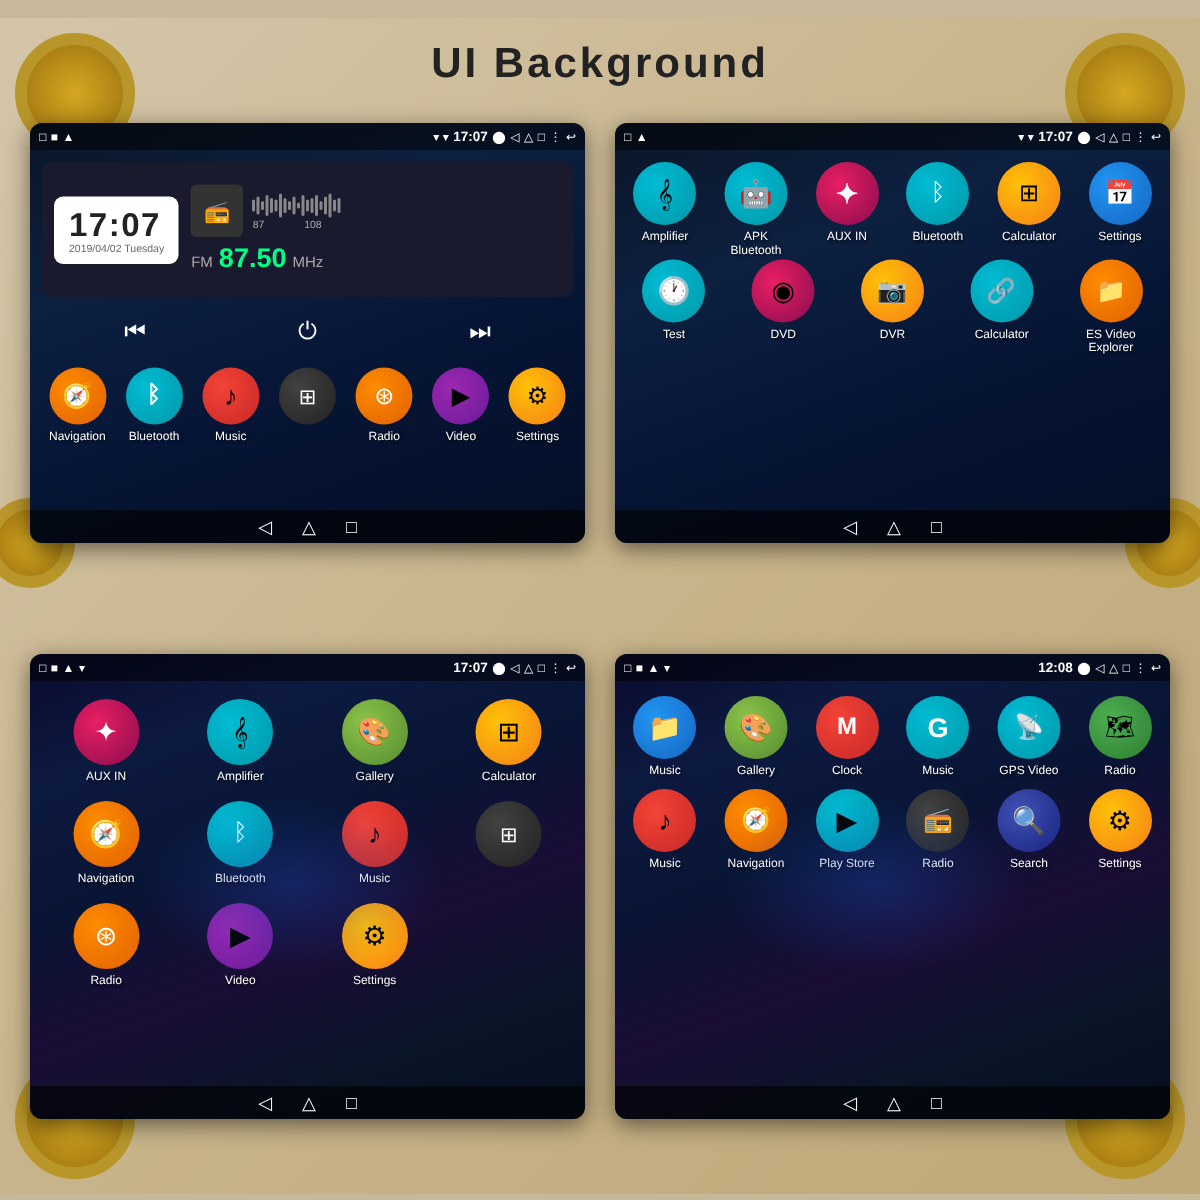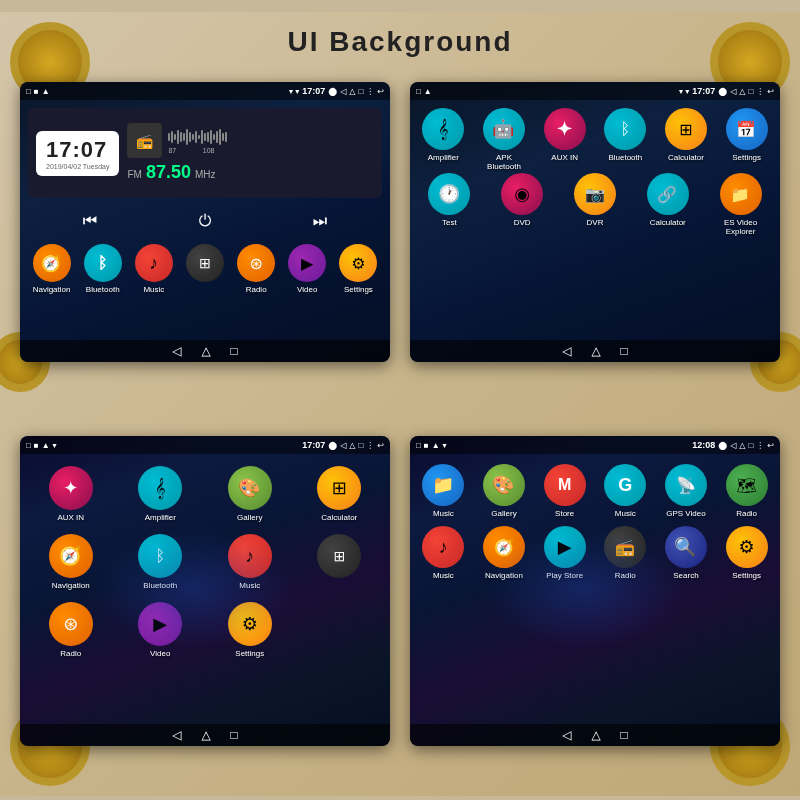--- a/index.html
+++ b/index.html
@@ -576,21 +576,21 @@
         <div class="app-icon" style="width:50px;">
           <div class="icon-circle ic-blue" style="width:42px;height:42px;font-size:18px;">📁</div>
           <span class="icon-label">Music</span>
         </div>
         <div class="app-icon" style="width:50px;">
           <div class="icon-circle ic-lime" style="width:42px;height:42px;font-size:18px;">🎨</div>
           <span class="icon-label">Gallery</span>
         </div>
         <div class="app-icon" style="width:50px;">
           <div class="icon-circle ic-red" style="width:42px;height:42px;font-size:16px;color:white;font-weight:bold;">M</div>
-          <span class="icon-label">Store</span>
+          <span class="icon-label">Clock</span>
         </div>
         <div class="app-icon" style="width:50px;">
           <div class="icon-circle ic-teal" style="width:42px;height:42px;font-size:18px;color:white;font-weight:bold;">G</div>
           <span class="icon-label">Music</span>
         </div>
         <div class="app-icon" style="width:50px;">
           <div class="icon-circle ic-teal" style="width:42px;height:42px;font-size:16px;">📡</div>
           <span class="icon-label">GPS Video</span>
         </div>
         <div class="app-icon" style="width:50px;">

